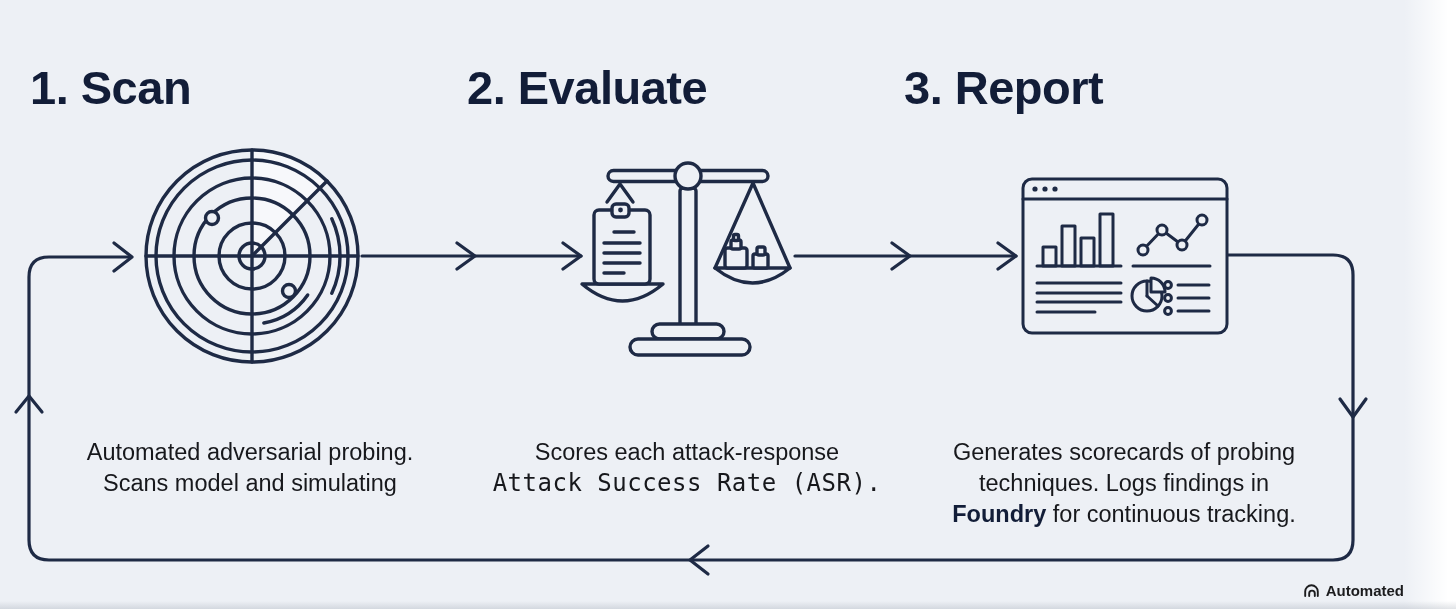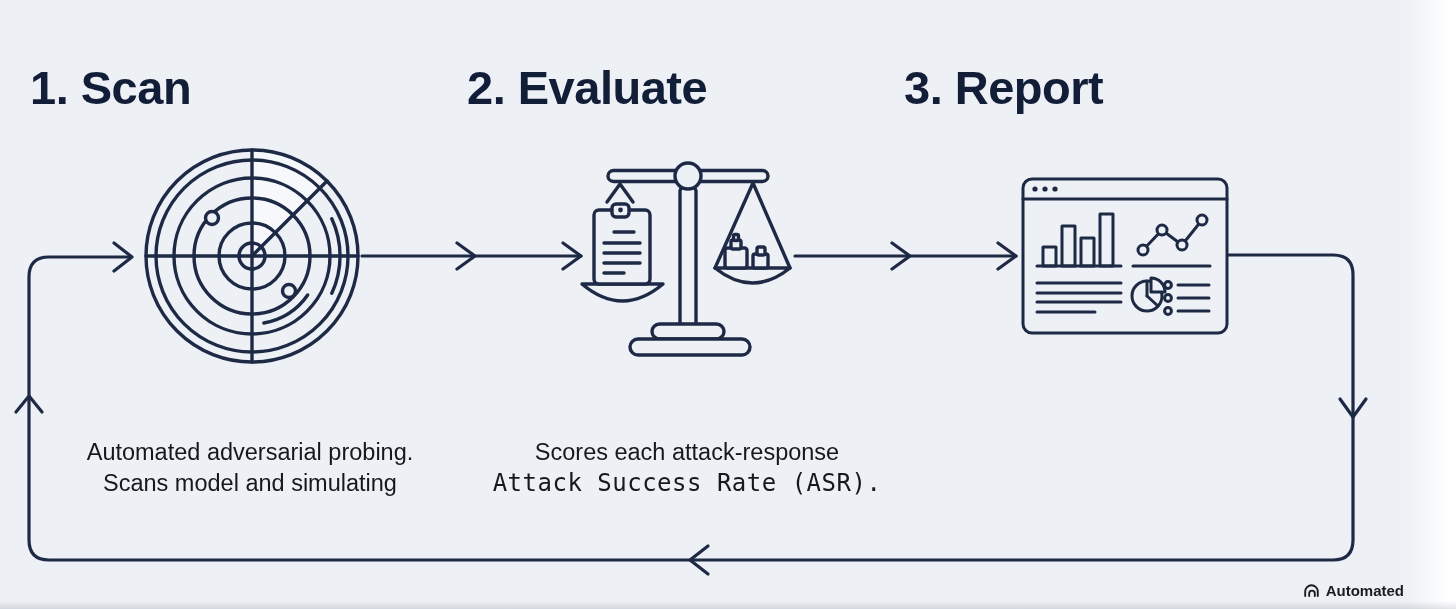--- a/index.html
+++ b/index.html
@@ -159,20 +159,25 @@
   <div class="step-desc d1">
     <div>Automated adversarial probing.</div>
     <div>Scans model and simulating</div>
   </div>
 
   <div class="step-desc d2">
     <div>Scores each attack-response</div>
     <div class="mono">Attack Success Rate (ASR).</div>
   </div>
 
+  <div class="step-desc d3">
+    <div>Generates scorecards of probing</div>
+    <div>techniques. Logs findings in</div>
+    <div><span class="bold-navy">Foundry</span><span> for continuous tracking.</span></div>
+  </div>
 
   <div class="watermark">
     <svg width="17" height="16" viewBox="0 0 17 16" fill="none" stroke="#1c1c1e" stroke-width="1.9" stroke-linecap="round">
       <path d="M2.2,13 V8.6 A6.3,6.3 0 0 1 14.8,8.6 V13"></path>
       <path d="M6.2,13 V10.4 A2.8,2.8 0 0 1 11.8,10.4 V13"></path>
     </svg>
     <span>Automated</span>
   </div>
 
   <div class="edge-fade-right"></div>

